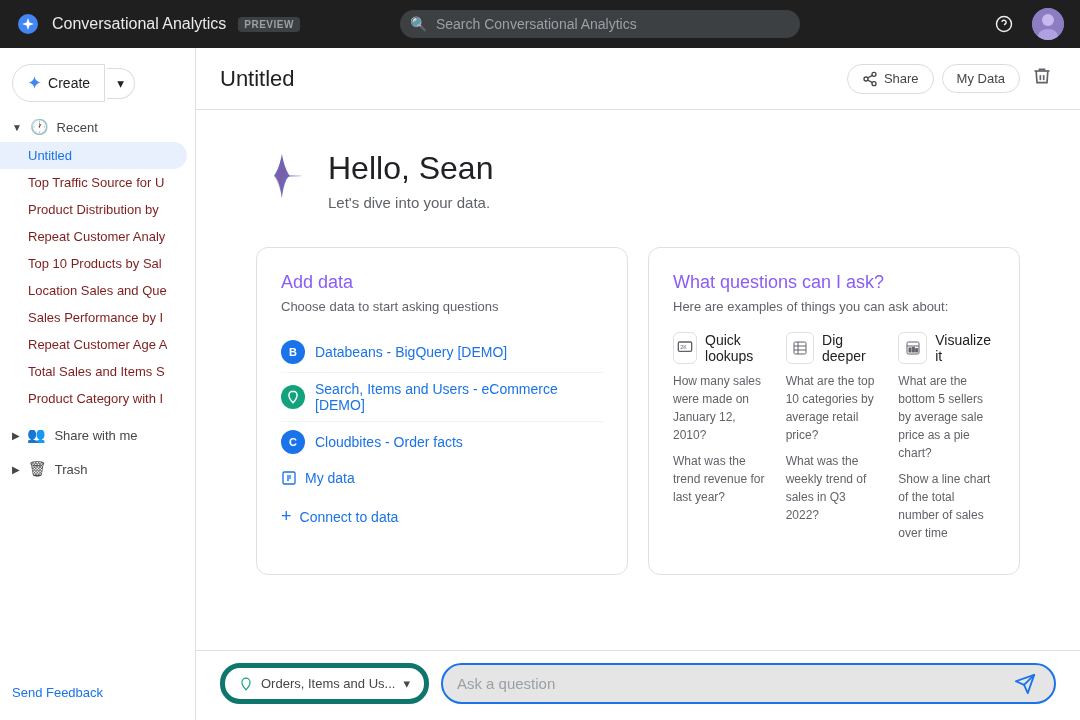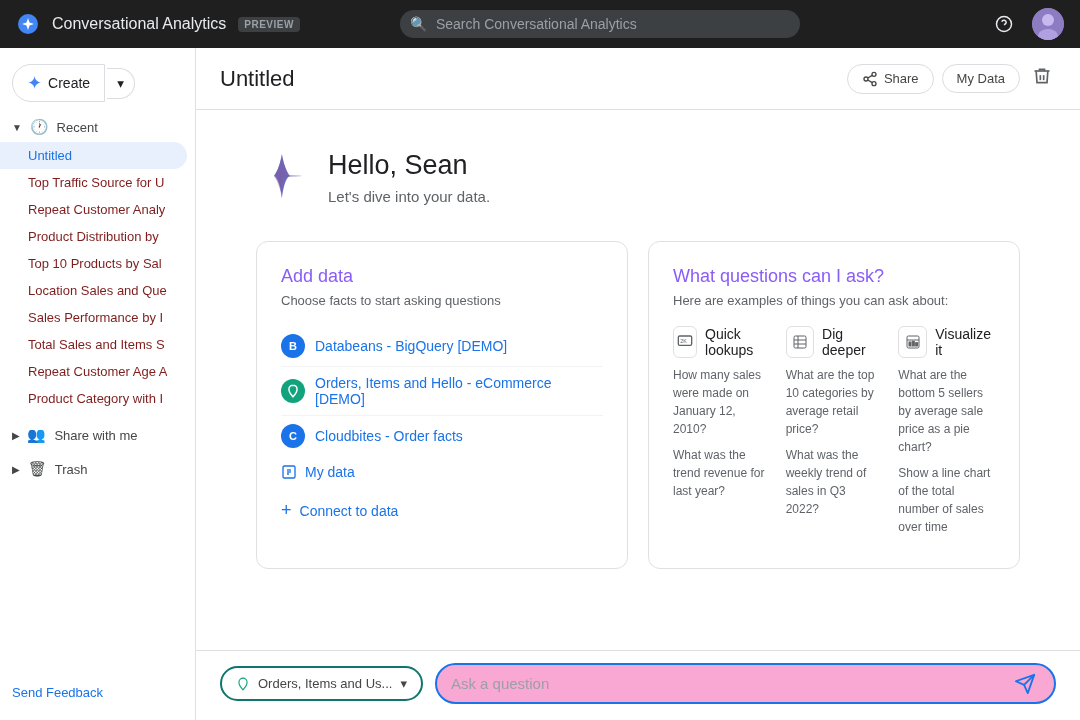--- a/index.html
+++ b/index.html
@@ -43,21 +43,21 @@
     .page-header { display: flex; align-items: center; padding: 14px 24px; border-bottom: 1px solid #e0e0e0; flex-shrink: 0; }
     .page-title { font-size: 22px; font-weight: 400; color: #202124; flex: 1; }
     .page-actions { display: flex; align-items: center; gap: 8px; }
     .share-btn { display: flex; align-items: center; gap: 6px; border: 1px solid #dadce0; border-radius: 20px; padding: 6px 14px; cursor: pointer; background: #fff; color: #444746; font-size: 13px; font-weight: 500; }
     .my-data-btn { border: 1px solid #dadce0; border-radius: 20px; padding: 6px 14px; cursor: pointer; background: #fff; color: #444746; font-size: 13px; font-weight: 500; }
     .delete-btn { background: none; border: none; cursor: pointer; color: #5f6368; font-size: 18px; padding: 4px; }
 
     
     .main-content { flex: 1; overflow-y: auto; padding: 40px 60px; }
     .greeting-area { display: flex; align-items: flex-start; gap: 20px; margin-bottom: 36px; }
-    .greeting-text h1 { font-size: 27px; font-weight: 400; color: #202124; margin-bottom: 4px; }
+    .greeting-text h1 { font-size: 32px; font-weight: 400; color: #202124; margin-bottom: 4px; }
     .greeting-text p { font-size: 15px; color: #5f6368; margin-top: 7px; }
 
     
     .cards-row { display: flex; gap: 20px; }
     .card { flex: 1; border: 1px solid #e0e0e0; border-radius: 12px; padding: 24px; background: #fff; }
     .card-title { font-size: 18px; font-weight: 400; color: #8b5cf6; margin-bottom: 6px; }
     .card-subtitle { font-size: 13px; color: #5f6368; margin-bottom: 18px; }
 
     
     .data-list { list-style: none; }
@@ -73,22 +73,22 @@
     
     .questions-grid { display: grid; grid-template-columns: 1fr 1fr 1fr; gap: 16px; margin-top: 4px; }
     .q-category { }
     .q-category-header { display: flex; align-items: flex-start; gap: 8px; margin-bottom: 8px; }
     .q-icon { width: 32px; height: 32px; border: 1px solid #e0e0e0; border-radius: 6px; display: flex; align-items: center; justify-content: center; color: #5f6368; font-size: 14px; }
     .q-category-title { font-size: 14px; font-weight: 500; color: #202124; }
     .q-example { font-size: 12px; color: #5f6368; line-height: 1.5; margin-bottom: 8px; }
 
     
     .bottom-bar { padding: 12px 24px 16px; background: #fff; border-top: 1px solid #e0e0e0; display: flex; align-items: center; gap: 12px; flex-shrink: 0; }
-    .data-selector-btn { display: flex; align-items: center; gap: 8px; border: 2px solid #0f766e; border-radius: 20px; padding: 8px 14px; cursor: pointer; background: #fff; color: #444746; font-size: 13px; white-space: nowrap; }
-    .ask-input-wrapper { flex: 1; border: 2px solid #1a73e8; border-radius: 24px; display: flex; align-items: center; padding: 0 14px; background: #f9a8d4; }
+    .data-selector-btn { display: flex; align-items: center; gap: 8px; border: 5px solid #0f766e; border-radius: 20px; padding: 8px 14px; cursor: pointer; background: #fff; color: #444746; font-size: 13px; white-space: nowrap; }
+    .ask-input-wrapper { flex: 1; border: 2px solid #1a73e8; border-radius: 24px; display: flex; align-items: center; padding: 0 14px; background: #e5e5e5; }
     .ask-input { flex: 1; border: none; outline: none; font-size: 15px; color: #202124; padding: 10px 0; background: transparent; }
     .ask-input::placeholder { color: #9aa0a6; }
     .send-btn { background: none; border: none; cursor: pointer; color: #1a73e8; font-size: 20px; padding: 4px; display: flex; align-items: center; }
 
     
     .gemini-star { width: 52px; height: 52px; }
   </style>
 </head>
 <body>
 
@@ -144,39 +144,39 @@
         <span>Recent</span>
       </div>
 
       <div class="sidebar-item active">
         <span class="sidebar-item-text">Untitled</span>
       </div>
       <div class="sidebar-item">
         <span class="sidebar-item-text">Top Traffic Source for U</span>
       </div>
       <div class="sidebar-item">
+        <span class="sidebar-item-text">Product Distribution by</span>
+      </div>
+      <div class="sidebar-item">
         <span class="sidebar-item-text">Repeat Customer Analy</span>
       </div>
       <div class="sidebar-item">
-        <span class="sidebar-item-text">Product Distribution by</span>
-      </div>
-      <div class="sidebar-item">
         <span class="sidebar-item-text">Top 10 Products by Sal</span>
       </div>
       <div class="sidebar-item">
         <span class="sidebar-item-text">Location Sales and Que</span>
       </div>
       <div class="sidebar-item">
         <span class="sidebar-item-text">Sales Performance by I</span>
       </div>
       <div class="sidebar-item">
+        <span class="sidebar-item-text">Repeat Customer Age A</span>
+      </div>
+      <div class="sidebar-item">
         <span class="sidebar-item-text">Total Sales and Items S</span>
-      </div>
-      <div class="sidebar-item">
-        <span class="sidebar-item-text">Repeat Customer Age A</span>
       </div>
       <div class="sidebar-item">
         <span class="sidebar-item-text">Product Category with I</span>
       </div>
     </div>
 
     <div class="sidebar-section" style="margin-top:4px;">
       <div class="sidebar-section-header">
         <span class="chevron">▶</span>
         <span class="section-icon">👥</span>
@@ -243,33 +243,33 @@
         <div class="greeting-text">
           <h1>Hello, Sean</h1>
           <p>Let's dive into your data.</p>
         </div>
       </div>
 
       <div class="cards-row">
 
         <div class="card">
           <div class="card-title">Add data</div>
-          <div class="card-subtitle">Choose facts to start asking questions</div>
+          <div class="card-subtitle">Choose data to start asking questions</div>
           <ul class="data-list">
             <li>
               <span class="data-icon blue">B</span>
               <span>Databeans - BigQuery [DEMO]</span>
             </li>
             <li>
               <span class="data-icon teal" style="background:#12a37c;">
                 <svg width="14" height="14" viewBox="0 0 24 24" fill="none" stroke="white" stroke-width="2.5">
                     <path d="M12 2C8.13 2 5 5.13 5 9c0 5.25 7 13 7 13s7-7.75 7-13c0-3.87-3.13-7-7-7z"></path>
                   </svg>
               </span>
-              <span>Orders, Items and Hello - eCommerce [DEMO]</span>
+              <span>Search, Items and Users - eCommerce [DEMO]</span>
             </li>
             <li>
               <span class="data-icon blue">C</span>
               <span>Cloudbites - Order facts</span>
             </li>
           </ul>
           <div class="my-data-link">
             <svg width="16" height="16" viewBox="0 0 24 24" fill="none" stroke="#1a73e8" stroke-width="2">
                 <rect x="3" y="3" width="18" height="18" rx="2"></rect>
                 <line x1="9" y1="9" x2="15" y2="9"></line>

